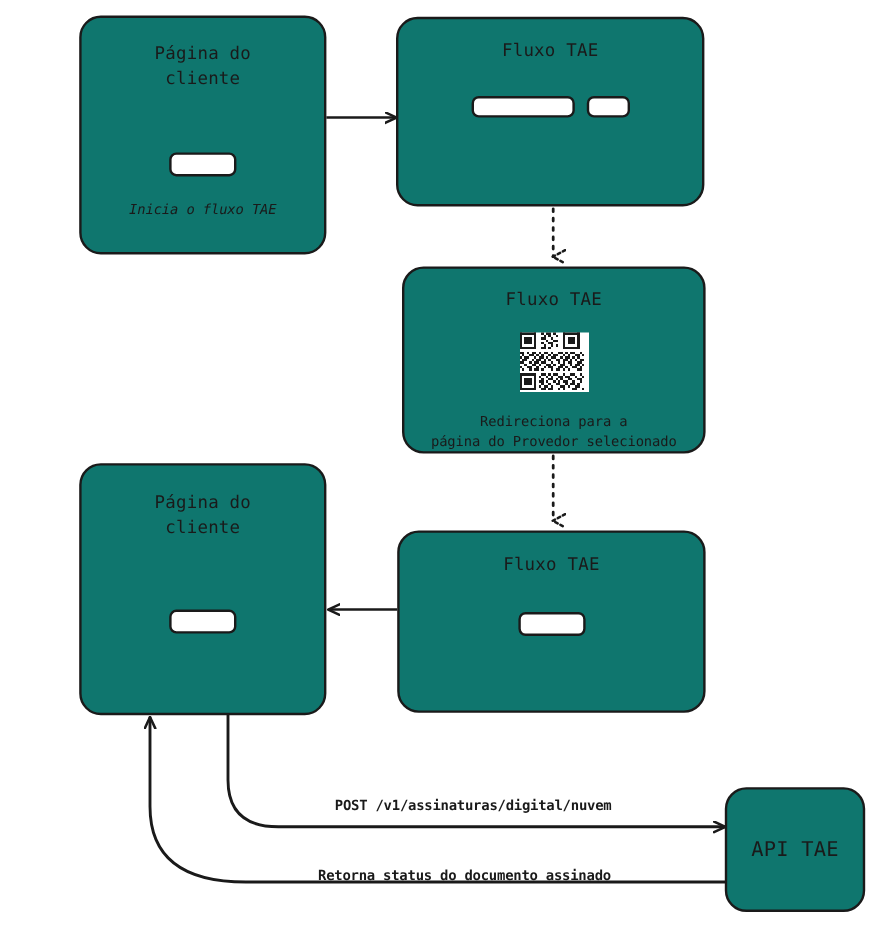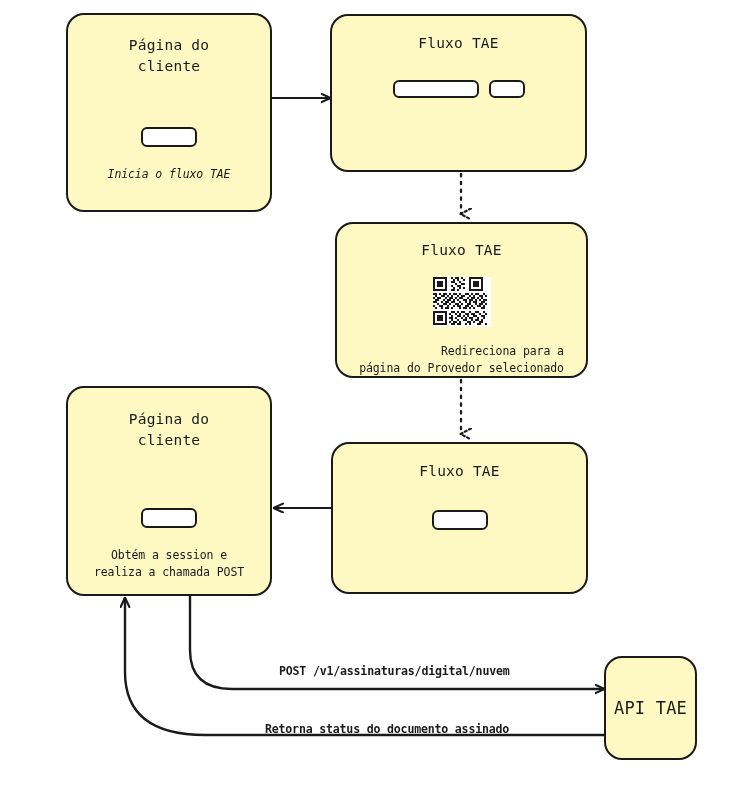--- a/index.html
+++ b/index.html
@@ -19,21 +19,21 @@
     position: absolute;
     inset: 0;
     width: 737px;
     height: 787px;
   }
   .node {
     position: absolute;
     box-sizing: border-box;
     border: 2.2px solid #1a1a1a;
     border-radius: 18px;
-    background: #fef9c3;
+    background: #0f766e;
     display: flex;
     flex-direction: column;
     align-items: center;
     z-index: 2;
   }
   .node-title {
     font-size: 14.5px;
     line-height: 1.45;
     text-align: center;
     white-space: pre-line;
@@ -67,33 +67,33 @@
     background: transparent;
     font-weight: bold;
   }
 
   
   #node-client-start { left: 66px;  top: 13px;  width: 206px; height: 199px; }
   #node-flow-search  { left: 330px; top: 14px;  width: 257px; height: 158px; }
   #node-flow-qr      { left: 335px; top: 222px; width: 253px; height: 156px; }
   #node-flow-final   { left: 331px; top: 442px; width: 257px; height: 152px; }
   #node-client-post  { left: 66px;  top: 386px; width: 206px; height: 210px; }
-  #node-api          { left: 604px; top: 656px; width: 93px; height: 104px; }
+  #node-api          { left: 604px; top: 656px; width: 117px; height: 104px; }
 
   #node-client-start .node-title  { margin-top: 20px; }
   #node-client-start .btn-wrap    { margin-top: 50px; }
   #node-client-start .node-caption{ margin-top: 19px; font-style: italic; }
 
   #node-flow-search .node-title   { margin-top: 17px; }
   #node-flow-search .widget-row   { margin-top: 26px; }
   #node-flow-search .node-caption { margin-top: 29px; }
 
   #node-flow-qr .node-title       { margin-top: 16px; }
   #node-flow-qr .qr-wrap          { margin-top: 16px; }
-  #node-flow-qr .node-caption     { margin-top: 16px; text-align: right; }
+  #node-flow-qr .node-caption     { margin-top: 16px; }
 
   #node-flow-final .node-title    { margin-top: 17px; }
   #node-flow-final .btn-wrap      { margin-top: 28px; }
   #node-flow-final .node-caption  { margin-top: 33px; }
 
   #node-client-post .node-title   { margin-top: 21px; }
   #node-client-post .btn-wrap     { margin-top: 57px; }
   #node-client-post .node-caption { margin-top: 19px; }
 
   #node-api { justify-content: center; }
@@ -336,22 +336,20 @@
     <div class="widget btn-small"></div>
   </div>
 </div>
 
 <div class="node" id="node-client-post">
   <div class="node-title">Página do
 cliente</div>
   <div class="btn-wrap">
     <div class="widget btn-small"></div>
   </div>
-  <div class="node-caption">Obtém a session e
-realiza a chamada POST</div>
 </div>
 
 <div class="node" id="node-api">
   <div class="node-title">API TAE</div>
 </div>
 
 <div class="edge-label" style="left:279px; top:664px;">POST /v1/assinaturas/digital/nuvem</div>
 <div class="edge-label" style="left:265px; top:722px;">Retorna status do documento assinado</div>
 
 </body></html>

